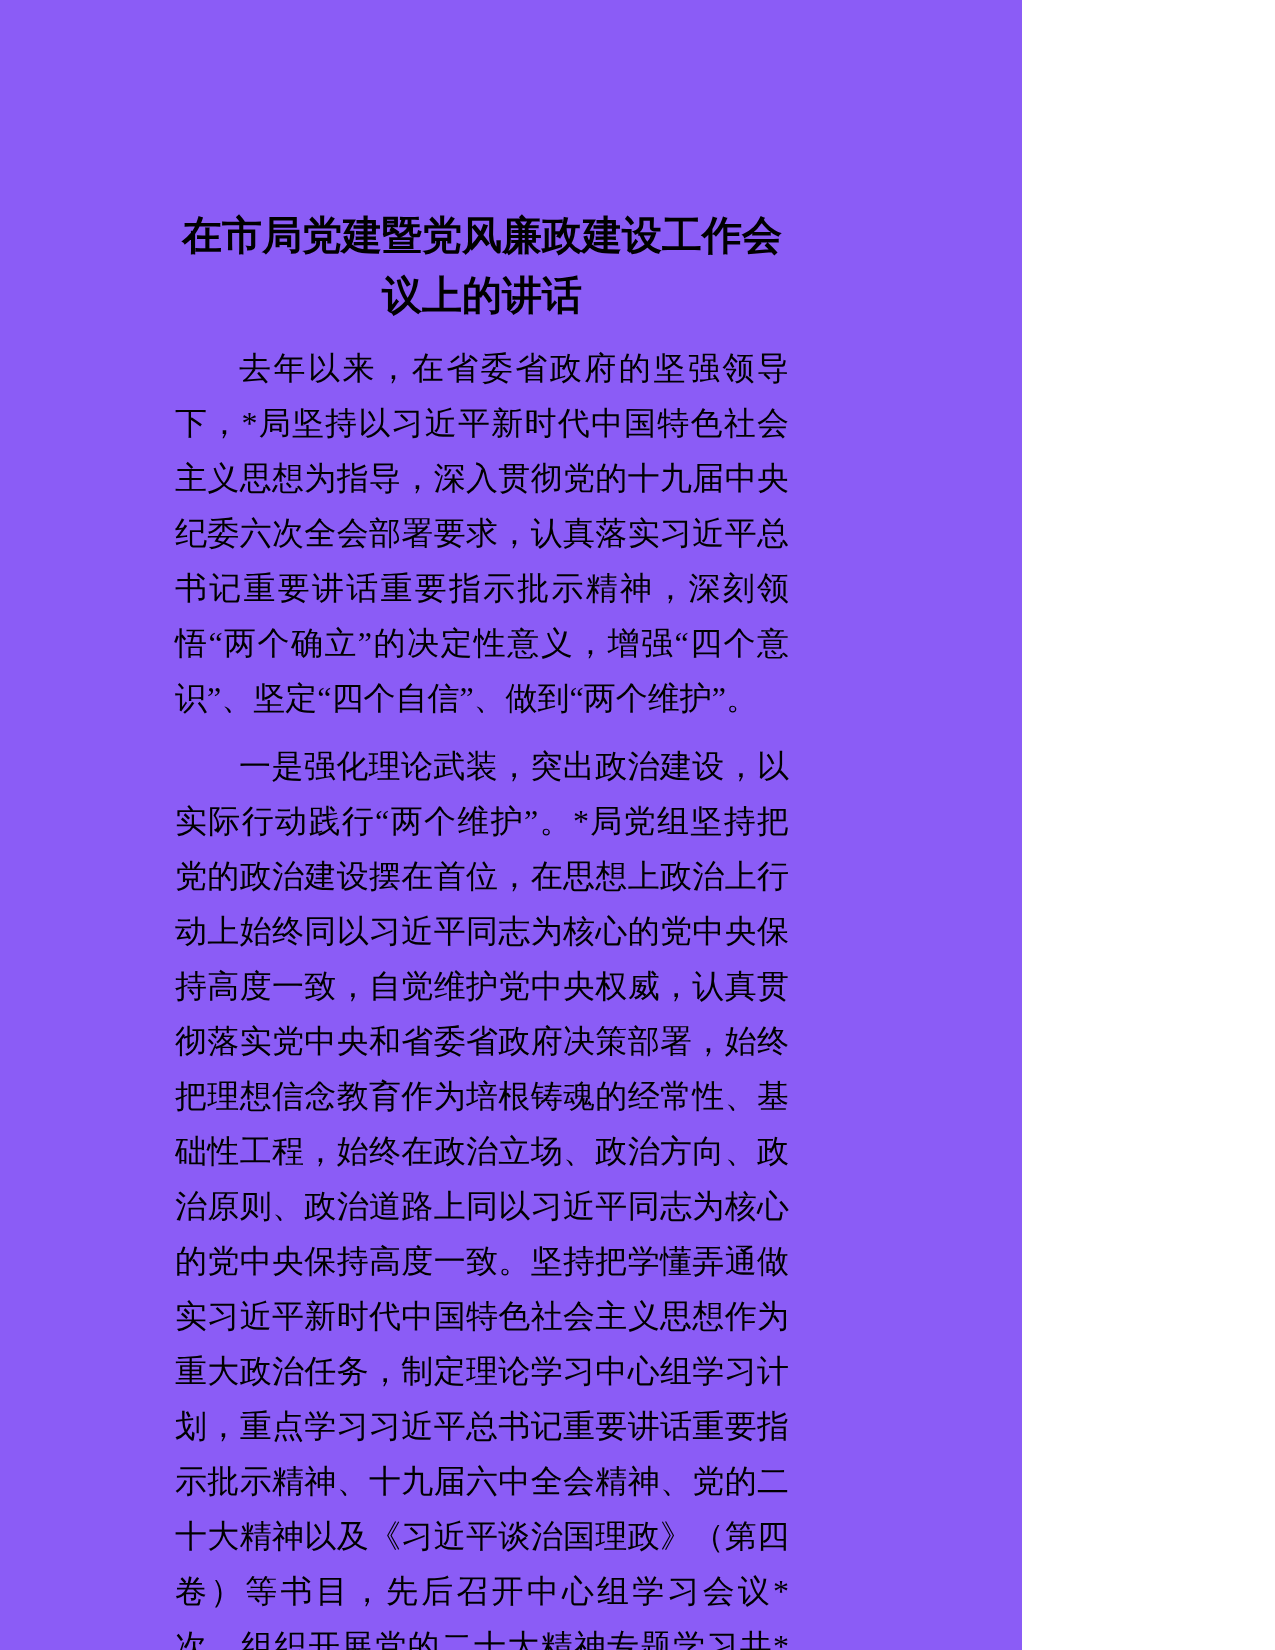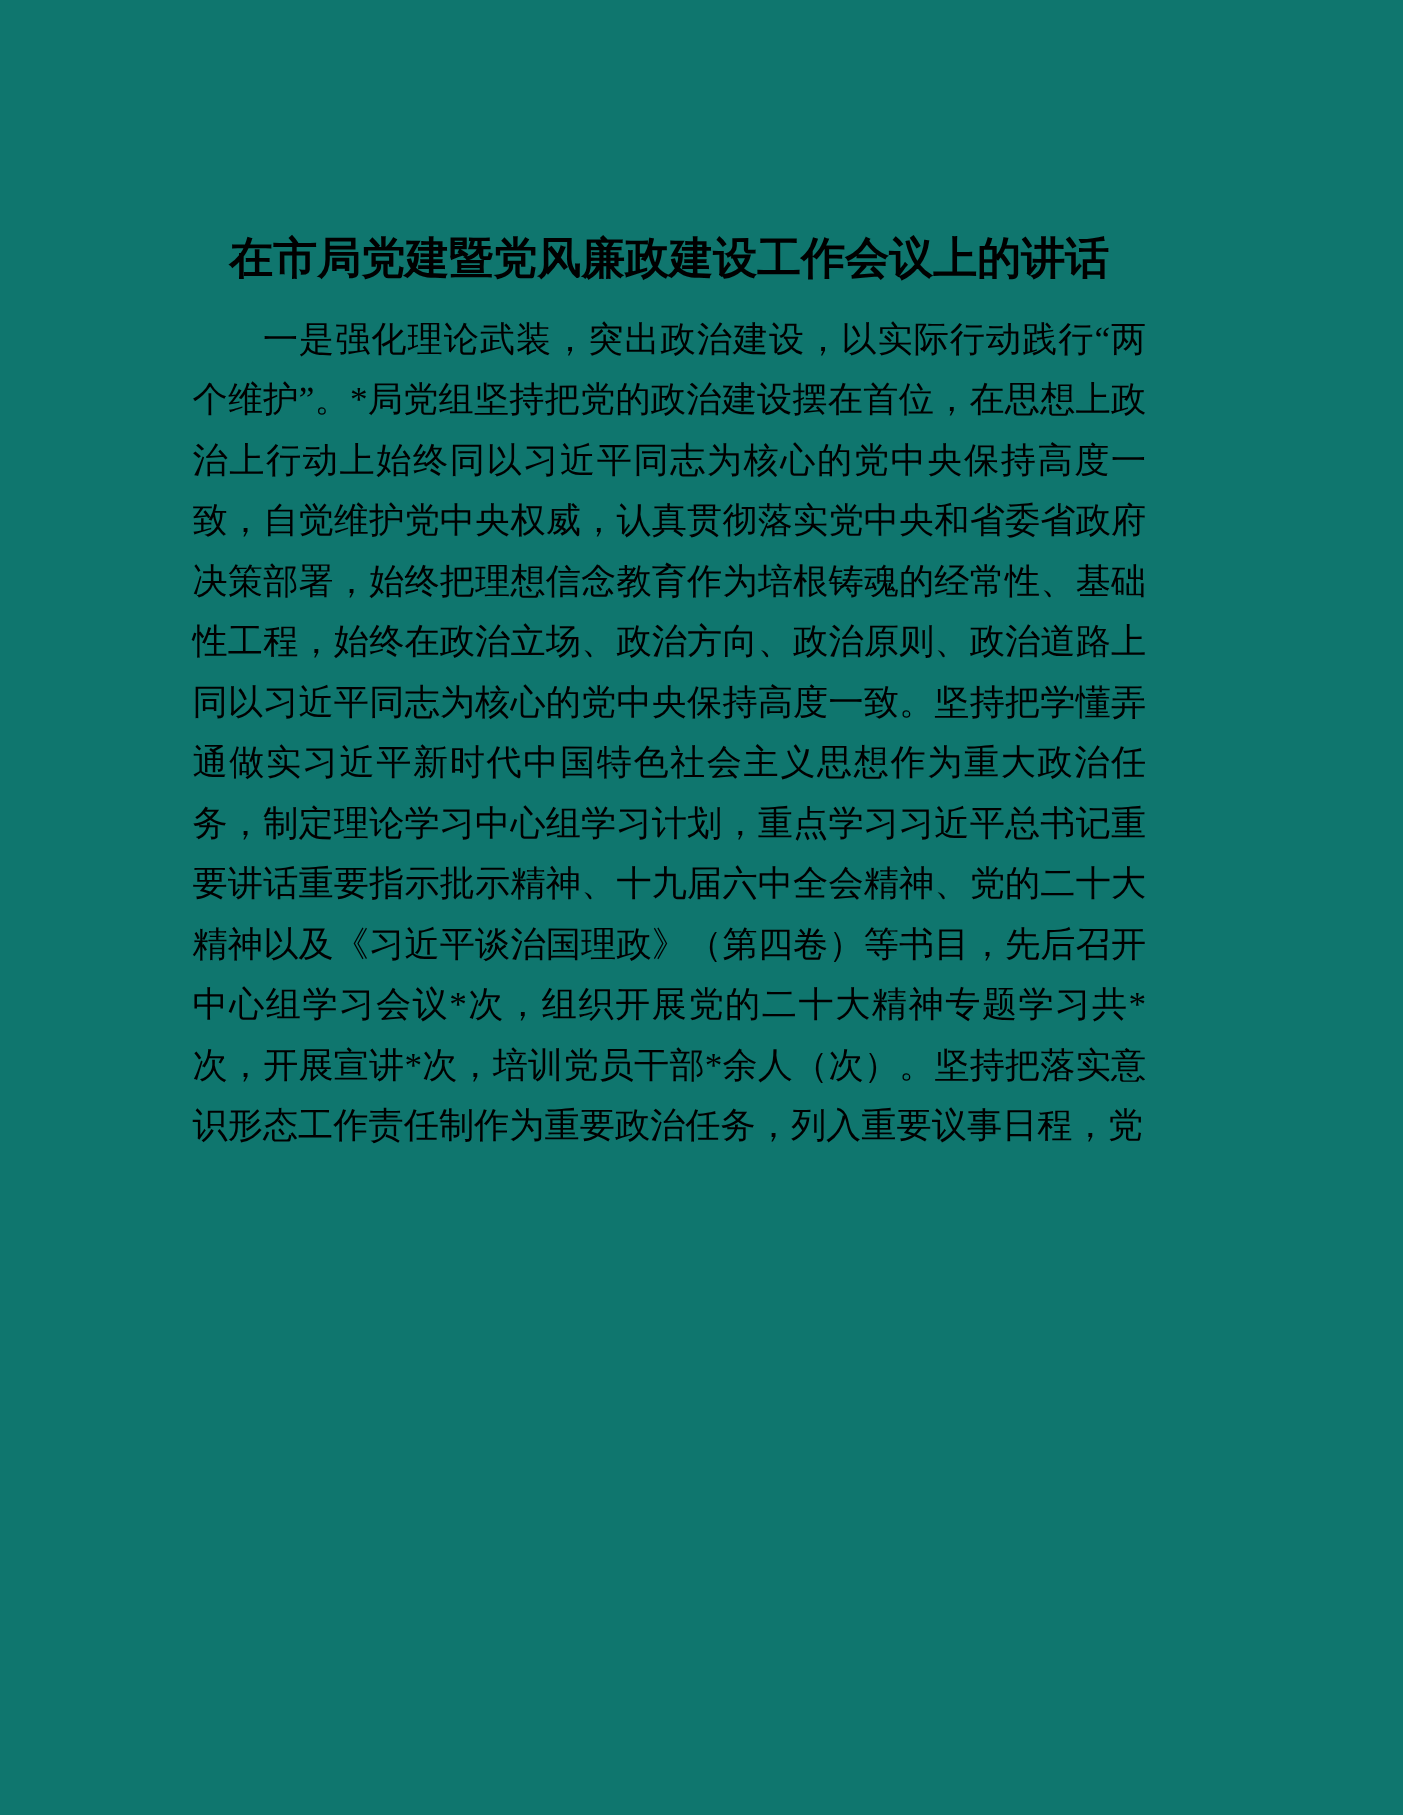--- a/index.html
+++ b/index.html
@@ -2,23 +2,23 @@
 <html><head>
   <meta charset="utf-8">
   <style>
     html, body {
       margin: 0;
       padding: 0;
       background: #ffffff;
     }
     .page {
       position: relative;
-      width: 1275px;
+      width: 1022px;
       height: 1650px;
-      background: #0f766e;
+      background: #8b5cf6;
       box-sizing: border-box;
       padding: 205px 233px 0 175px;
       overflow: hidden;
       color: #000000;
       font-family: "Liberation Serif", serif;
     }
     .doc-title {
       font-family: "Liberation Sans", sans-serif;
       font-size: 40px;
       font-weight: bold;
@@ -40,15 +40,16 @@
       color: #000000;
     }
   </style>
 </head>
 <body>
 
 <div class="page">
   <h1 class="doc-title">在市局党建暨党风廉政建设工作会议上的讲话</h1>
 
 
+  <p class="para">去年以来，在省委省政府的坚强领导下，*局坚持以习近平新时代中国特色社会主义思想为指导，深入贯彻党的十九届中央纪委六次全会部署要求，认真落实习近平总书记重要讲话重要指示批示精神，深刻领悟“两个确立”的决定性意义，增强“四个意识”、坚定“四个自信”、做到“两个维护”。</p>
 
   <p class="para">一是强化理论武装，突出政治建设，以实际行动践行“两个维护”。*局党组坚持把党的政治建设摆在首位，在思想上政治上行动上始终同以习近平同志为核心的党中央保持高度一致，自觉维护党中央权威，认真贯彻落实党中央和省委省政府决策部署，始终把理想信念教育作为培根铸魂的经常性、基础性工程，始终在政治立场、政治方向、政治原则、政治道路上同以习近平同志为核心的党中央保持高度一致。坚持把学懂弄通做实习近平新时代中国特色社会主义思想作为重大政治任务，制定理论学习中心组学习计划，重点学习习近平总书记重要讲话重要指示批示精神、十九届六中全会精神、党的二十大精神以及《习近平谈治国理政》（第四卷）等书目，先后召开中心组学习会议*次，组织开展党的二十大精神专题学习共*次，开展宣讲*次，培训党员干部*余人（次）。坚持把落实意识形态工作责任制作为重要政治任务，列入重要议事日程，党</p>
 </div>
 
 </body></html>

